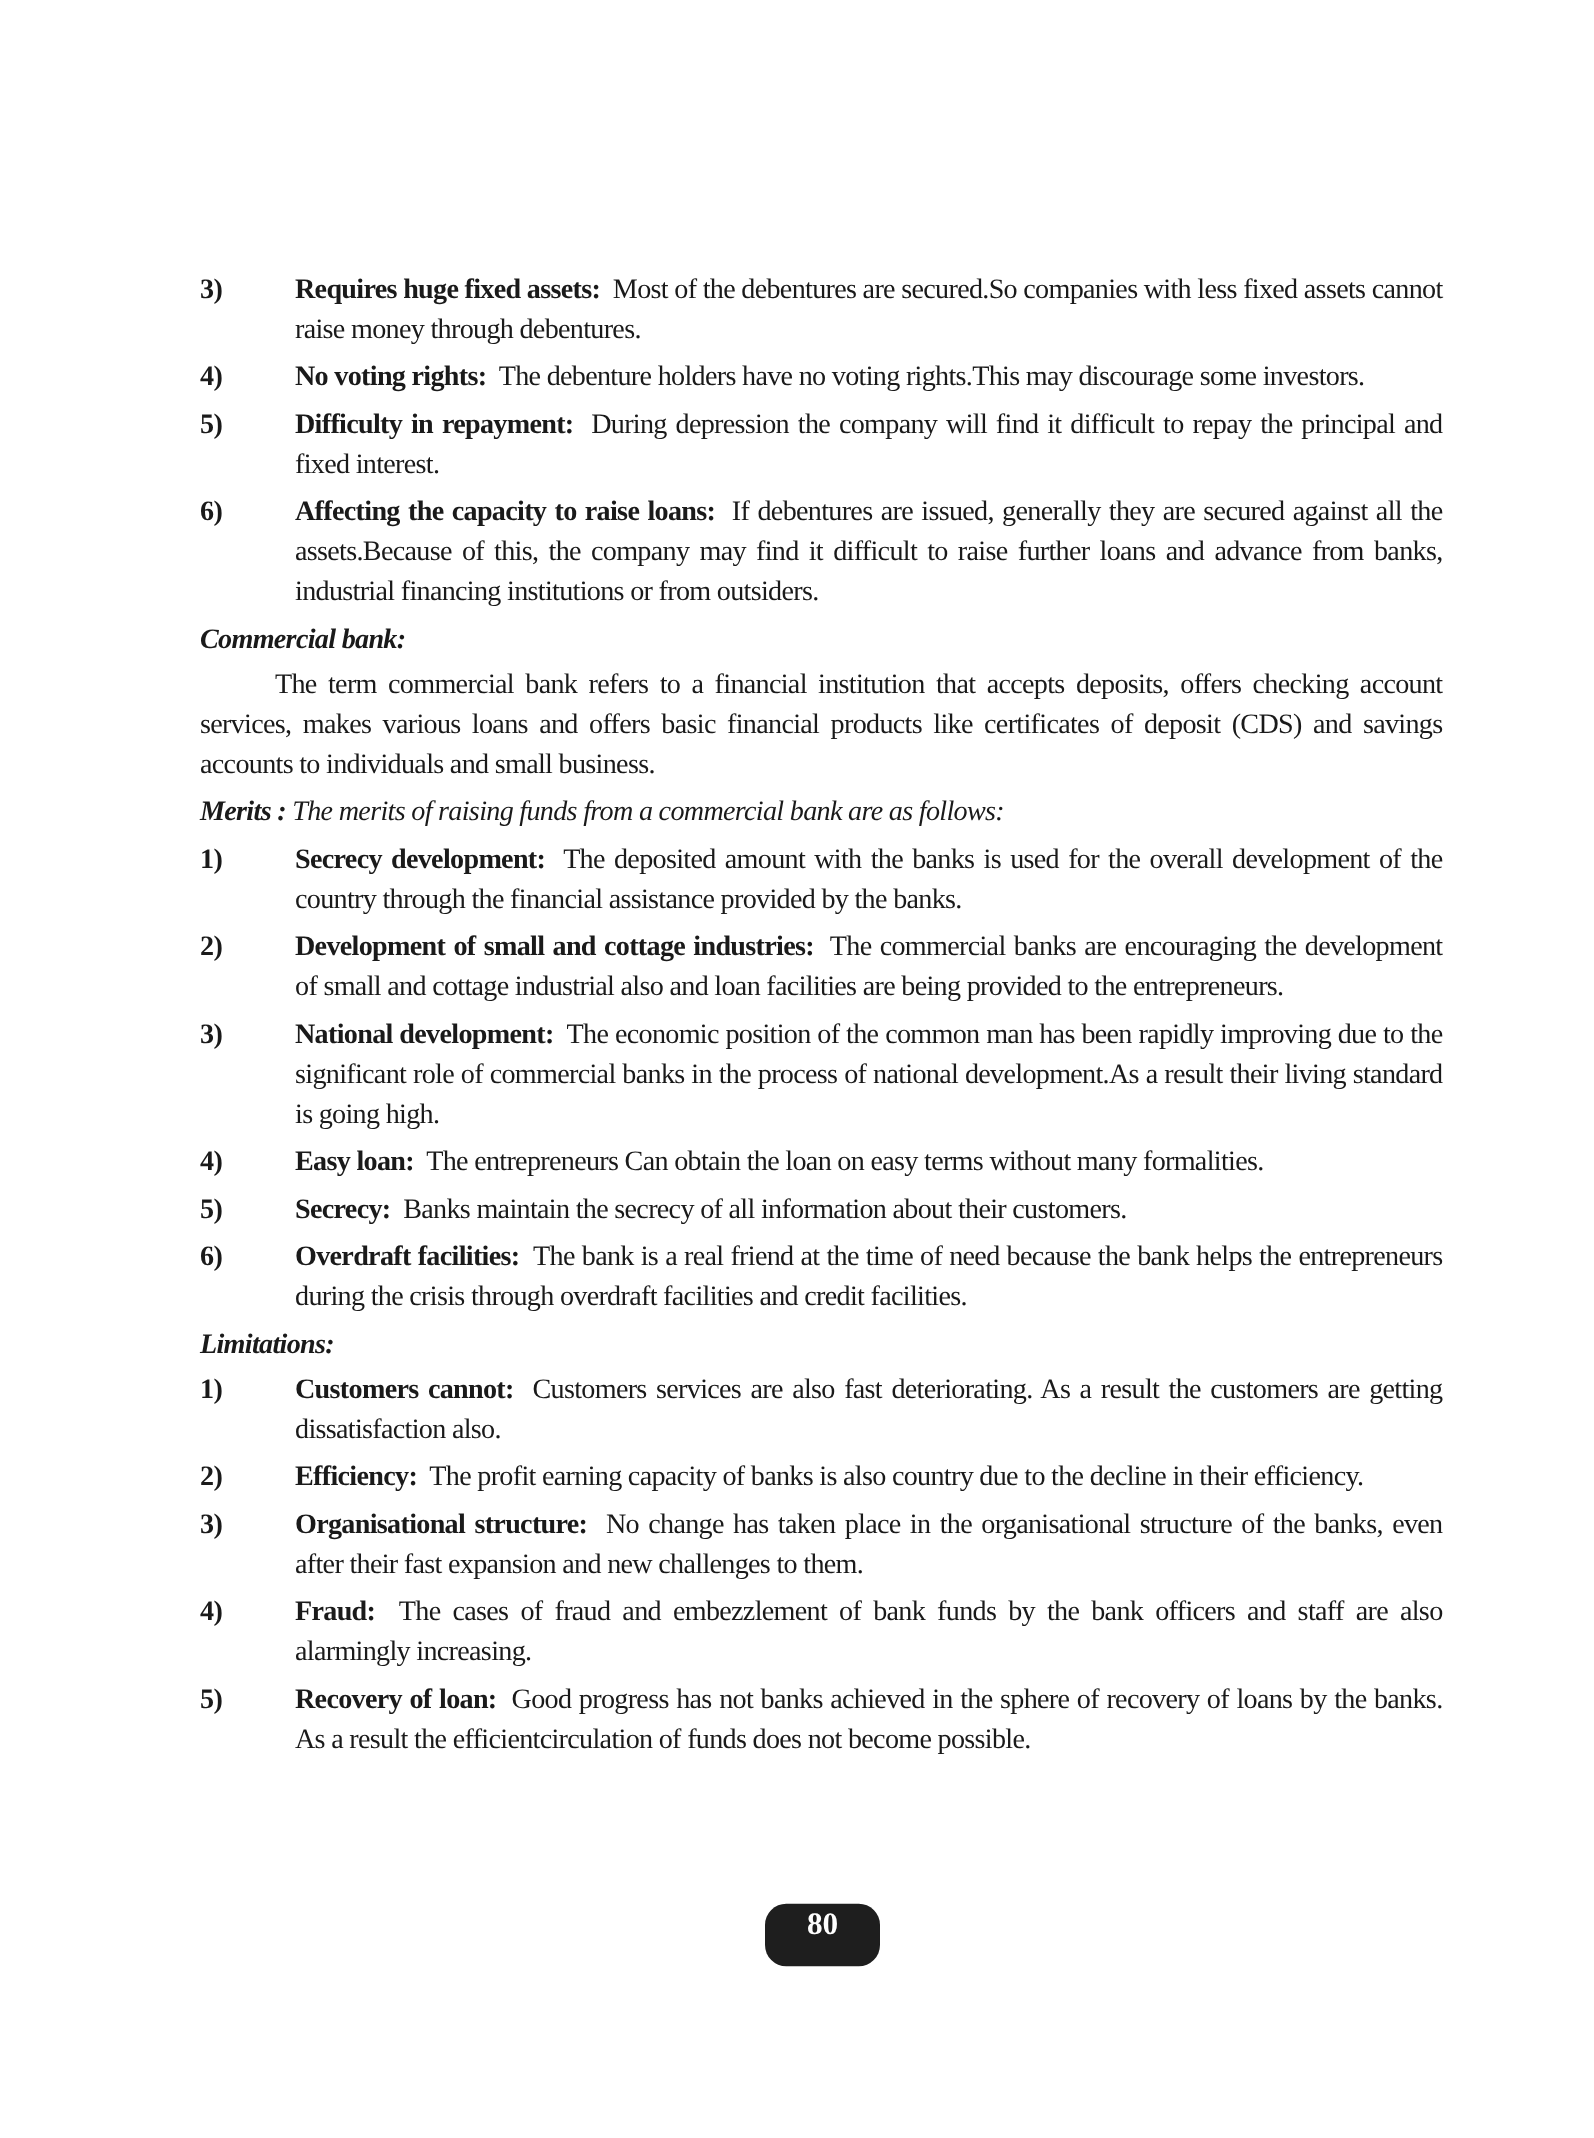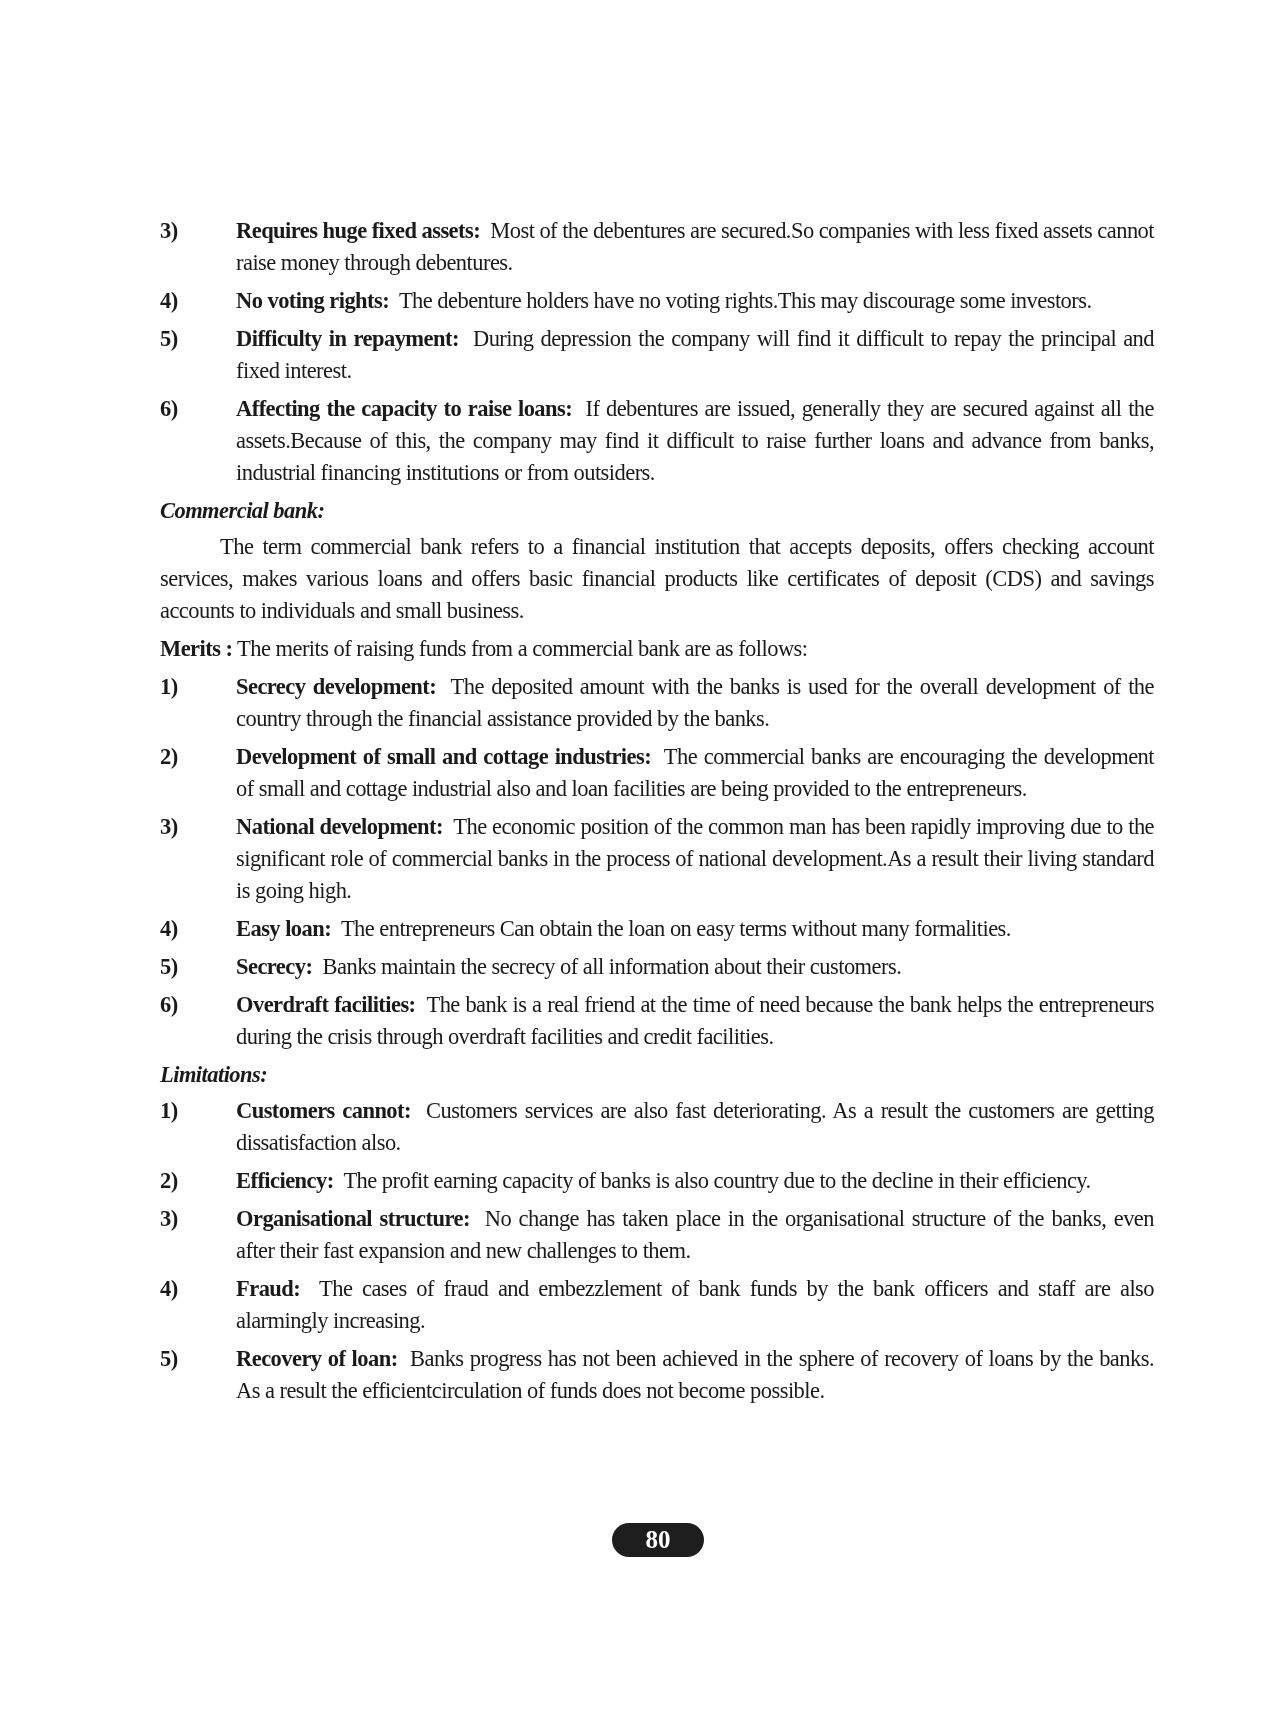--- a/index.html
+++ b/index.html
@@ -40,27 +40,27 @@
   .heading {
     font-weight: bold;
     margin-bottom: 4px;
     font-style: italic;
   }
   .para {
     text-indent: 60px;
     text-align: justify;
     margin-bottom: 6px;
   }
-  .merits-line { margin-bottom: 6px; }
+  .merits-line { margin-bottom: 6px; font-style: italic; }
   .page-number {
     position: absolute;
     left: 612px;
     top: 1523px;
     width: 92px;
-    height: 34px;
+    height: 50px;
     background: #1e1e1e;
     border-radius: 17px;
     color: #ffffff;
     font-family: "Liberation Serif", serif;
     font-weight: bold;
     font-size: 25px;
     line-height: 34px;
     text-align: center;
   }
 </style>
@@ -128,17 +128,17 @@
   <div class="item">
     <span class="num">3)</span>
     <div class="body"><span class="term">Organisational structure:</span>&nbsp; <span>No change has taken place in the organisational structure of the banks, even after their fast expansion and new challenges to them.</span></div>
   </div>
   <div class="item">
     <span class="num">4)</span>
     <div class="body"><span class="term">Fraud:</span>&nbsp; <span>The cases of fraud and embezzlement of bank funds by the bank officers and staff are also alarmingly increasing.</span></div>
   </div>
   <div class="item">
     <span class="num">5)</span>
-    <div class="body"><span class="term">Recovery of loan:</span>&nbsp; <span>Banks progress has not been achieved in the sphere of recovery of  loans by the banks. As a result the efficientcirculation of funds does not become possible.</span></div>
+    <div class="body"><span class="term">Recovery of loan:</span>&nbsp; <span>Good progress has not banks achieved in the sphere of recovery of  loans by the banks. As a result the efficientcirculation of funds does not become possible.</span></div>
   </div>
 </div>
 
 <div class="page-number">80</div>
 
 </body></html>

